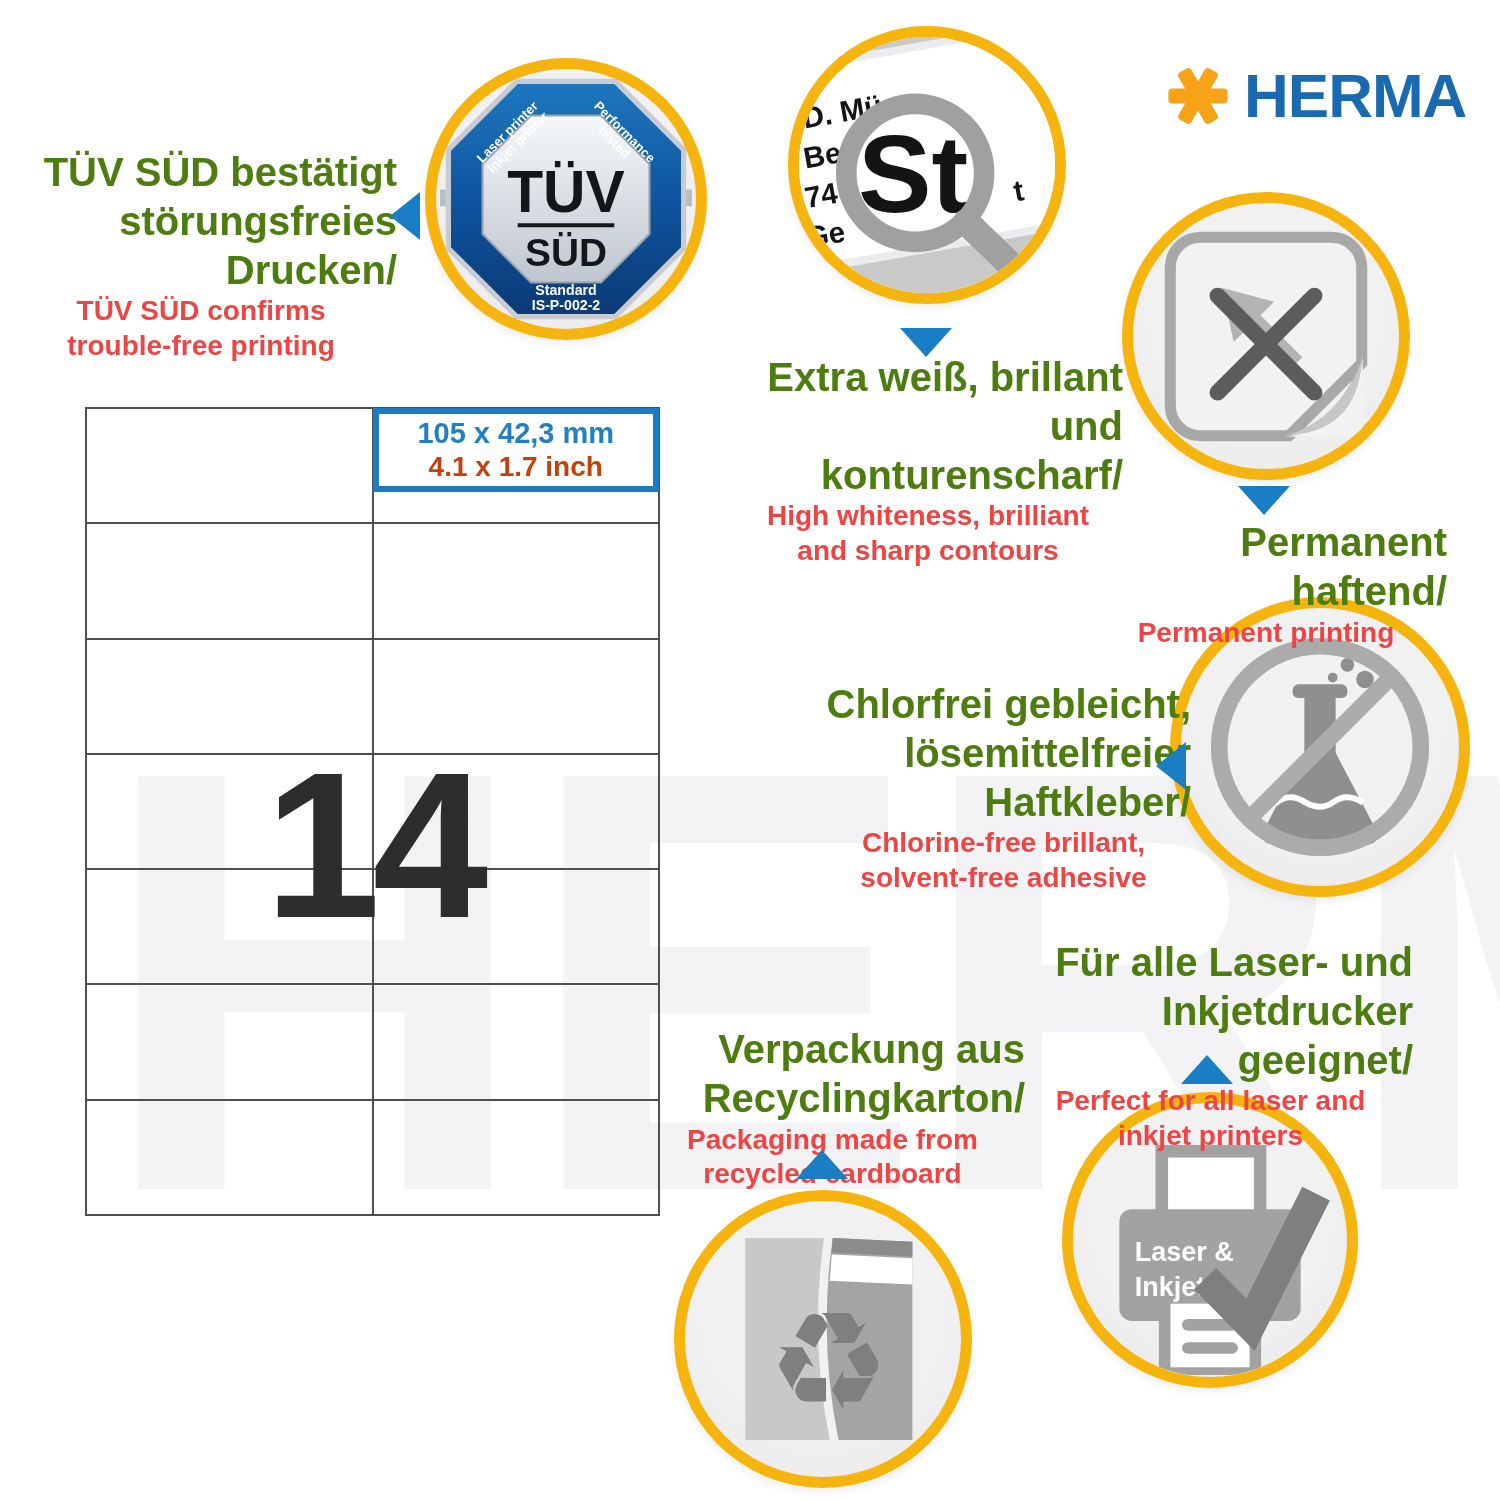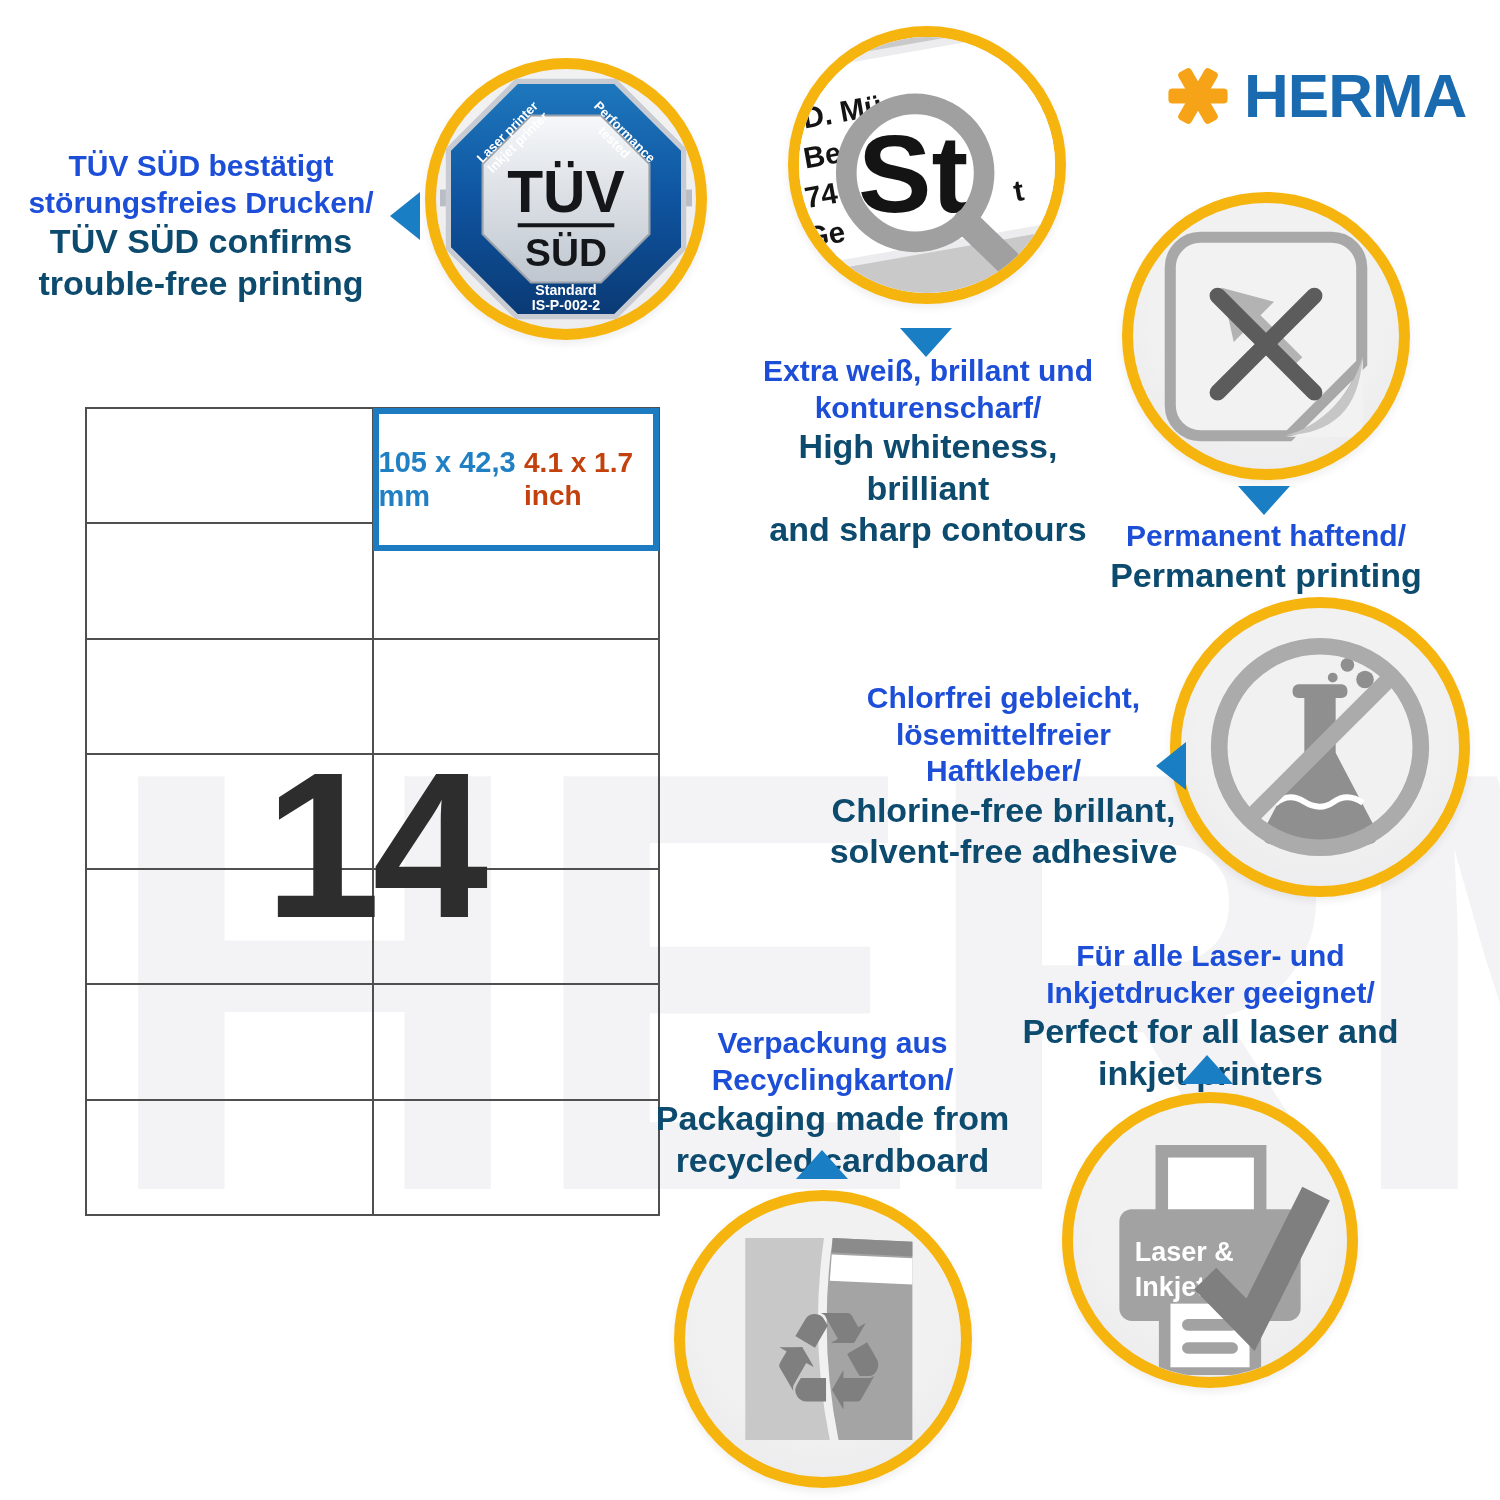--- a/index.html
+++ b/index.html
@@ -24,23 +24,23 @@
   #logo .logo-text { font-weight:bold; font-size:62px; color:#1a6ab0; letter-spacing:-1px; margin-left:16px; }
 
   
   #sheet {
     position:absolute; left:85px; top:407px; width:575px; height:809px;
     border:1px solid #4f4f4f; z-index:2;
     display:grid; grid-template-columns:1fr 1fr; grid-template-rows:repeat(7, 1fr);
   }
   #sheet .cell { border:1px solid #4f4f4f; background:transparent; }
   #highlight-cell {
-    position:absolute; left:50%; top:0; width:50%; height:143px;
+    position:absolute; left:50%; top:0; width:50%; height:84px;
     background:#ffffff; border:6px solid #1d7cc1; z-index:3;
-    display:flex; flex-direction:row; align-items:center; justify-content:center;
+    display:flex; flex-direction:column; align-items:center; justify-content:center;
   }
   #highlight-cell .size-mm  { font-weight:bold; font-size:29px; color:#2180c4; line-height:1.15; }
   #highlight-cell .size-inch{ font-weight:bold; font-size:28px; color:#c2410c; line-height:1.15; }
 
   #label-count {
     position:absolute; left:85px; top:733px; width:575px; height:225px; z-index:4;
     font-size:208px; line-height:225px; font-weight:700; letter-spacing:-8px;
     color:#2d2d2d; text-align:center;
   }
 
@@ -68,22 +68,22 @@
   .arrow-up    { border-left:26px solid transparent; border-right:26px solid transparent; border-bottom:29px solid #1a7ec4; }
   #arrow-tuv       { left:390px;  top:192px; }
   #arrow-magnify   { left:900px;  top:328px; }
   #arrow-label-x   { left:1238px; top:486px; }
   #arrow-flask     { left:1156px; top:742px; }
   #arrow-printer   { left:1181px; top:1055px; }
   #arrow-recycle   { left:796px;  top:1150px; }
 
   
   .feature-text { position:absolute; text-align:center; font-weight:bold; z-index:5; }
-  .feature-text .de { color:#1d4ed8; font-size:30px; line-height:1.22; white-space:pre-line; }
-  .feature-text .en { color:#0c4a6e; font-size:34px; line-height:1.22; white-space:pre-line; }
+  .feature-text .de { color:#4d7c0f; font-size:40px; line-height:1.22; white-space:pre-line;text-align:right; }
+  .feature-text .en { color:#ef4444; font-size:28px; line-height:1.22; white-space:pre-line; }
   #text-tuv        { left:5px;    top:148px;  width:392px; }
   #text-extra      { left:733px;  top:353px;  width:390px; }
   #text-permanent  { left:1085px; top:518px;  width:362px; }
   #text-chlorfrei  { left:816px;  top:680px;  width:375px; }
   #text-laser      { left:1008px; top:938px;  width:405px; }
   #text-verpackung { left:640px;  top:1025px; width:385px; }
 
   svg text { font-family:"Liberation Sans", sans-serif; }
   .glyph-recycle { font-family:"DejaVu Sans", sans-serif; }
 </style>

